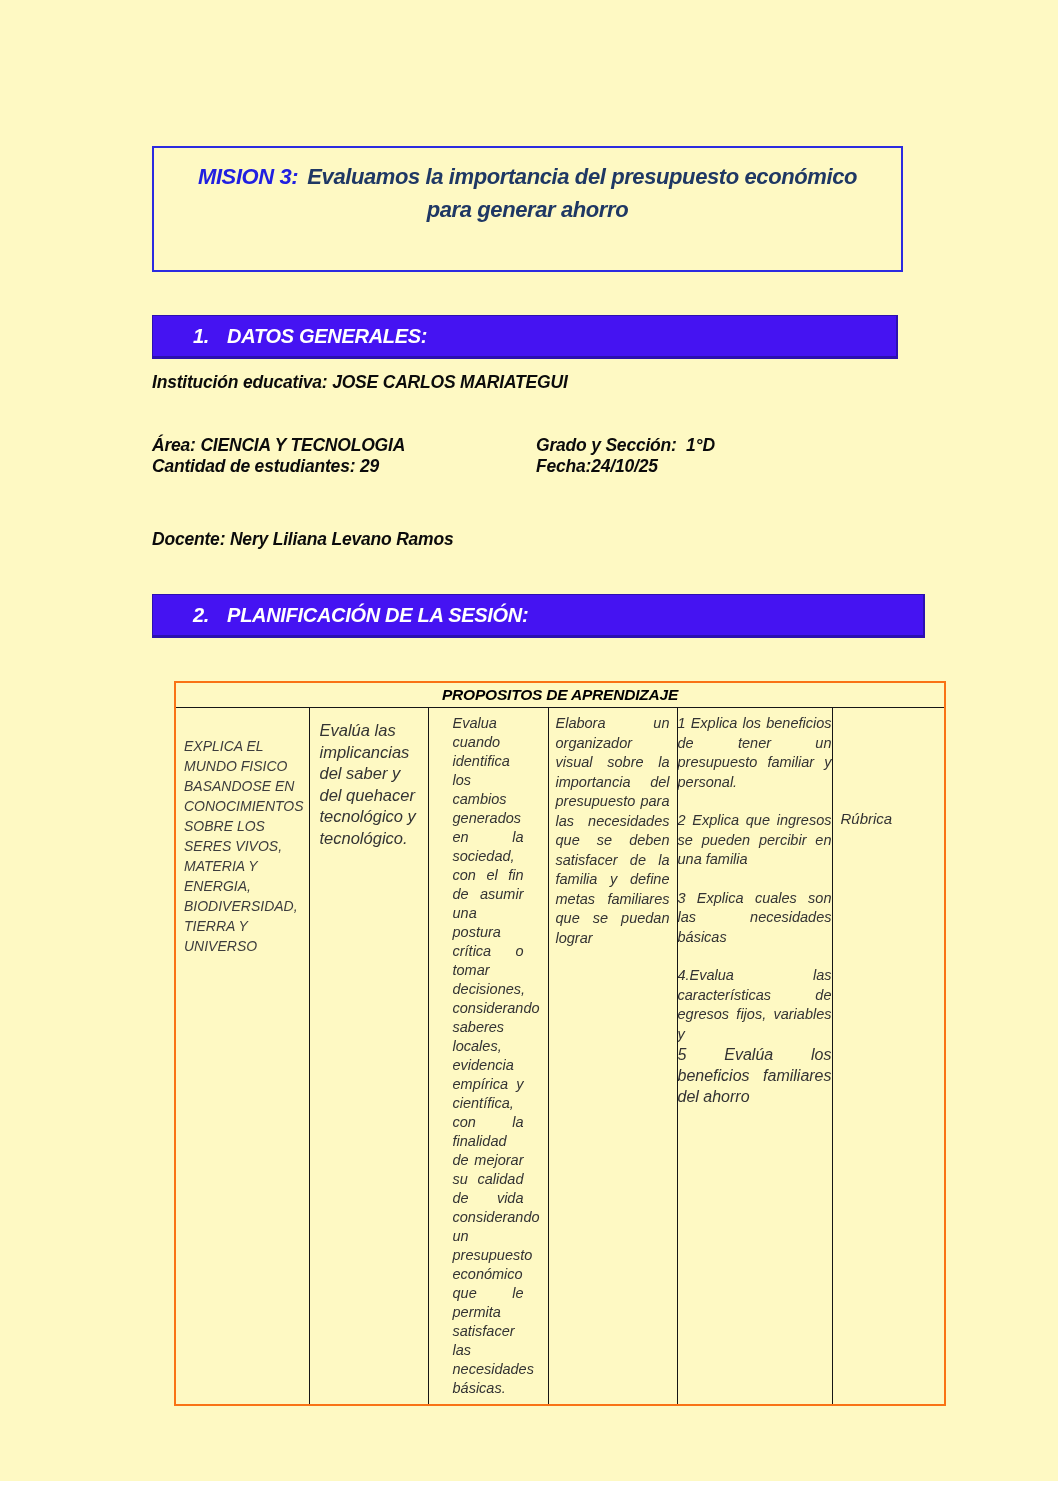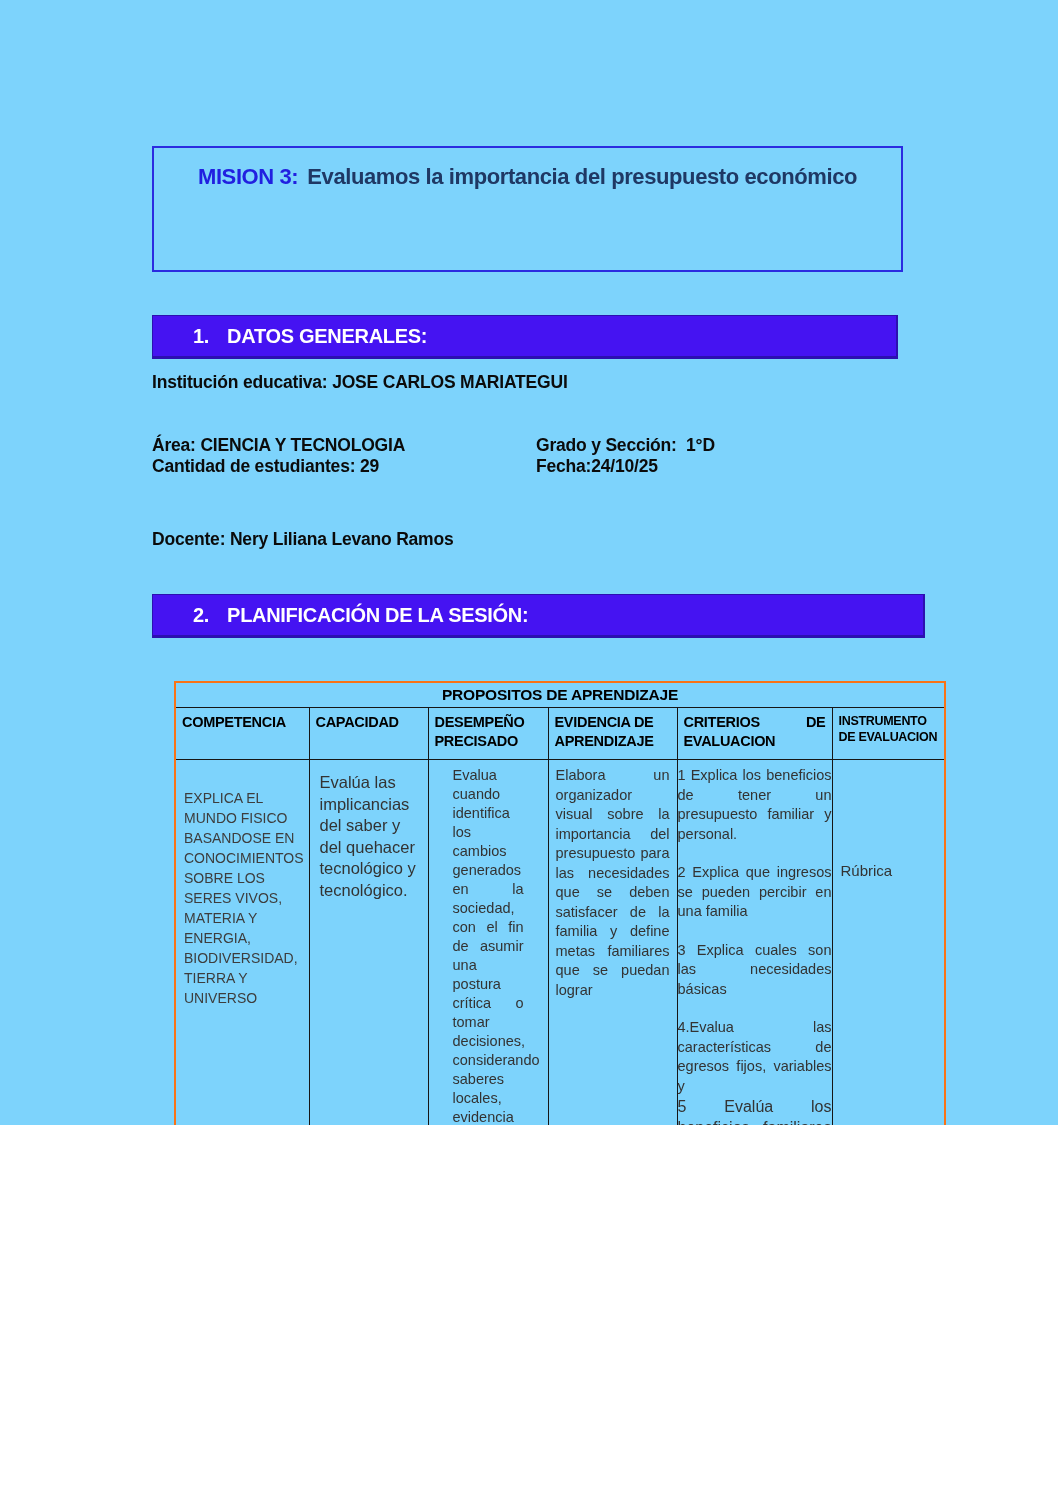--- a/index.html
+++ b/index.html
@@ -1,23 +1,24 @@
 <!DOCTYPE html>
 <html><head>
 <meta charset="utf-8">
 <style>
   * { box-sizing: border-box; margin: 0; padding: 0; }
   html, body { background: #ffffff; }
   .page {
     position: relative;
     width: 1058px;
-    height: 1125px;
-    background: #7dd3fc;
+    height: 1481px;
+    background: #fef9c3;
     font-family: "Liberation Sans", sans-serif;
     overflow: hidden;
+    font-style: italic;
   }
 
   
   .title-box {
     position: absolute;
     left: 152px; top: 146px;
     width: 751px; height: 126px;
     border: 2px solid #2b2be0;
     text-align: center;
     padding-top: 12px;
@@ -135,20 +136,21 @@
 </style>
 </head>
 <body>
 
 <div class="page">
 
   <div class="title-box">
     <div class="title-line">
       <span class="mission-label">MISION 3:</span><span>Evaluamos la importancia del presupuesto económico</span>
     </div>
+    <div class="title-line">para generar ahorro</div>
   </div>
 
   <div class="banner" id="banner-datos">
     <span class="num">1.</span>
     <span>DATOS GENERALES:</span>
   </div>
 
   <div class="info-line" id="info-row1">Institución educativa: JOSE CARLOS MARIATEGUI</div>
   <div class="info-line" id="info-row2a">Área: CIENCIA Y TECNOLOGIA</div>
   <div class="info-line info-col2" id="info-row2b">Grado y Sección:  1°D</div>
@@ -166,28 +168,20 @@
       <col style="width:134px">
         <col style="width:119px">
         <col style="width:120px">
       <col style="width:129px">
         <col style="width:155px">
         <col style="width:113px">
     </colgroup>
     <thead>
       <tr>
         <th class="table-title" colspan="6">PROPOSITOS DE APRENDIZAJE</th>
-      </tr>
-      <tr>
-        <th class="col-head">COMPETENCIA</th>
-        <th class="col-head">CAPACIDAD</th>
-        <th class="col-head">DESEMPEÑO PRECISADO</th>
-        <th class="col-head">EVIDENCIA DE APRENDIZAJE</th>
-        <th class="col-head justified">CRITERIOS DE EVALUACION</th>
-        <th class="col-head small">INSTRUMENTO DE EVALUACION</th>
       </tr>
     </thead>
     <tbody>
       <tr class="body-row">
         <td class="cell-competencia">EXPLICA EL MUNDO FISICO BASANDOSE EN CONOCIMIENTOS SOBRE LOS SERES VIVOS, MATERIA Y ENERGIA, BIODIVERSIDAD, TIERRA Y UNIVERSO</td>
         <td class="cell-capacidad">Evalúa las implicancias del saber y del quehacer tecnológico y tecnológico.</td>
         <td class="cell-desempeno">Evalua cuando identifica los cambios generados en la sociedad, con el fin de asumir una postura crítica o tomar decisiones, considerando saberes locales, evidencia empírica y científica, con la finalidad de mejorar su calidad de vida considerando un presupuesto económico que le permita satisfacer las necesidades básicas.</td>
         <td class="cell-evidencia">Elabora un organizador visual sobre la importancia del presupuesto para las necesidades que se deben satisfacer de la familia y define metas familiares que se puedan lograr</td>
         <td class="cell-criterios">
           <p>1 Explica los beneficios de tener un presupuesto familiar y personal.</p>

